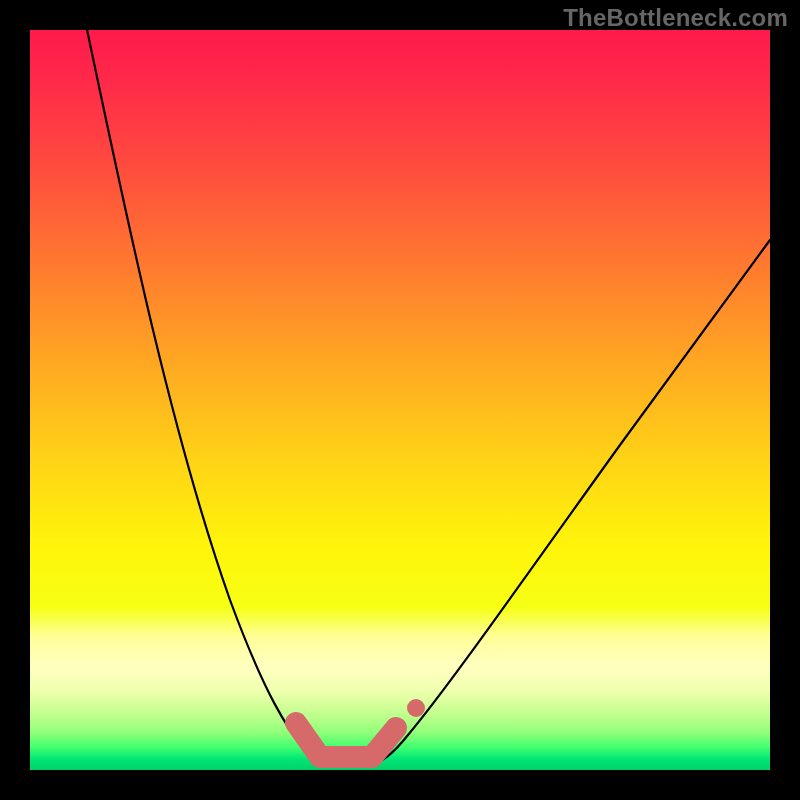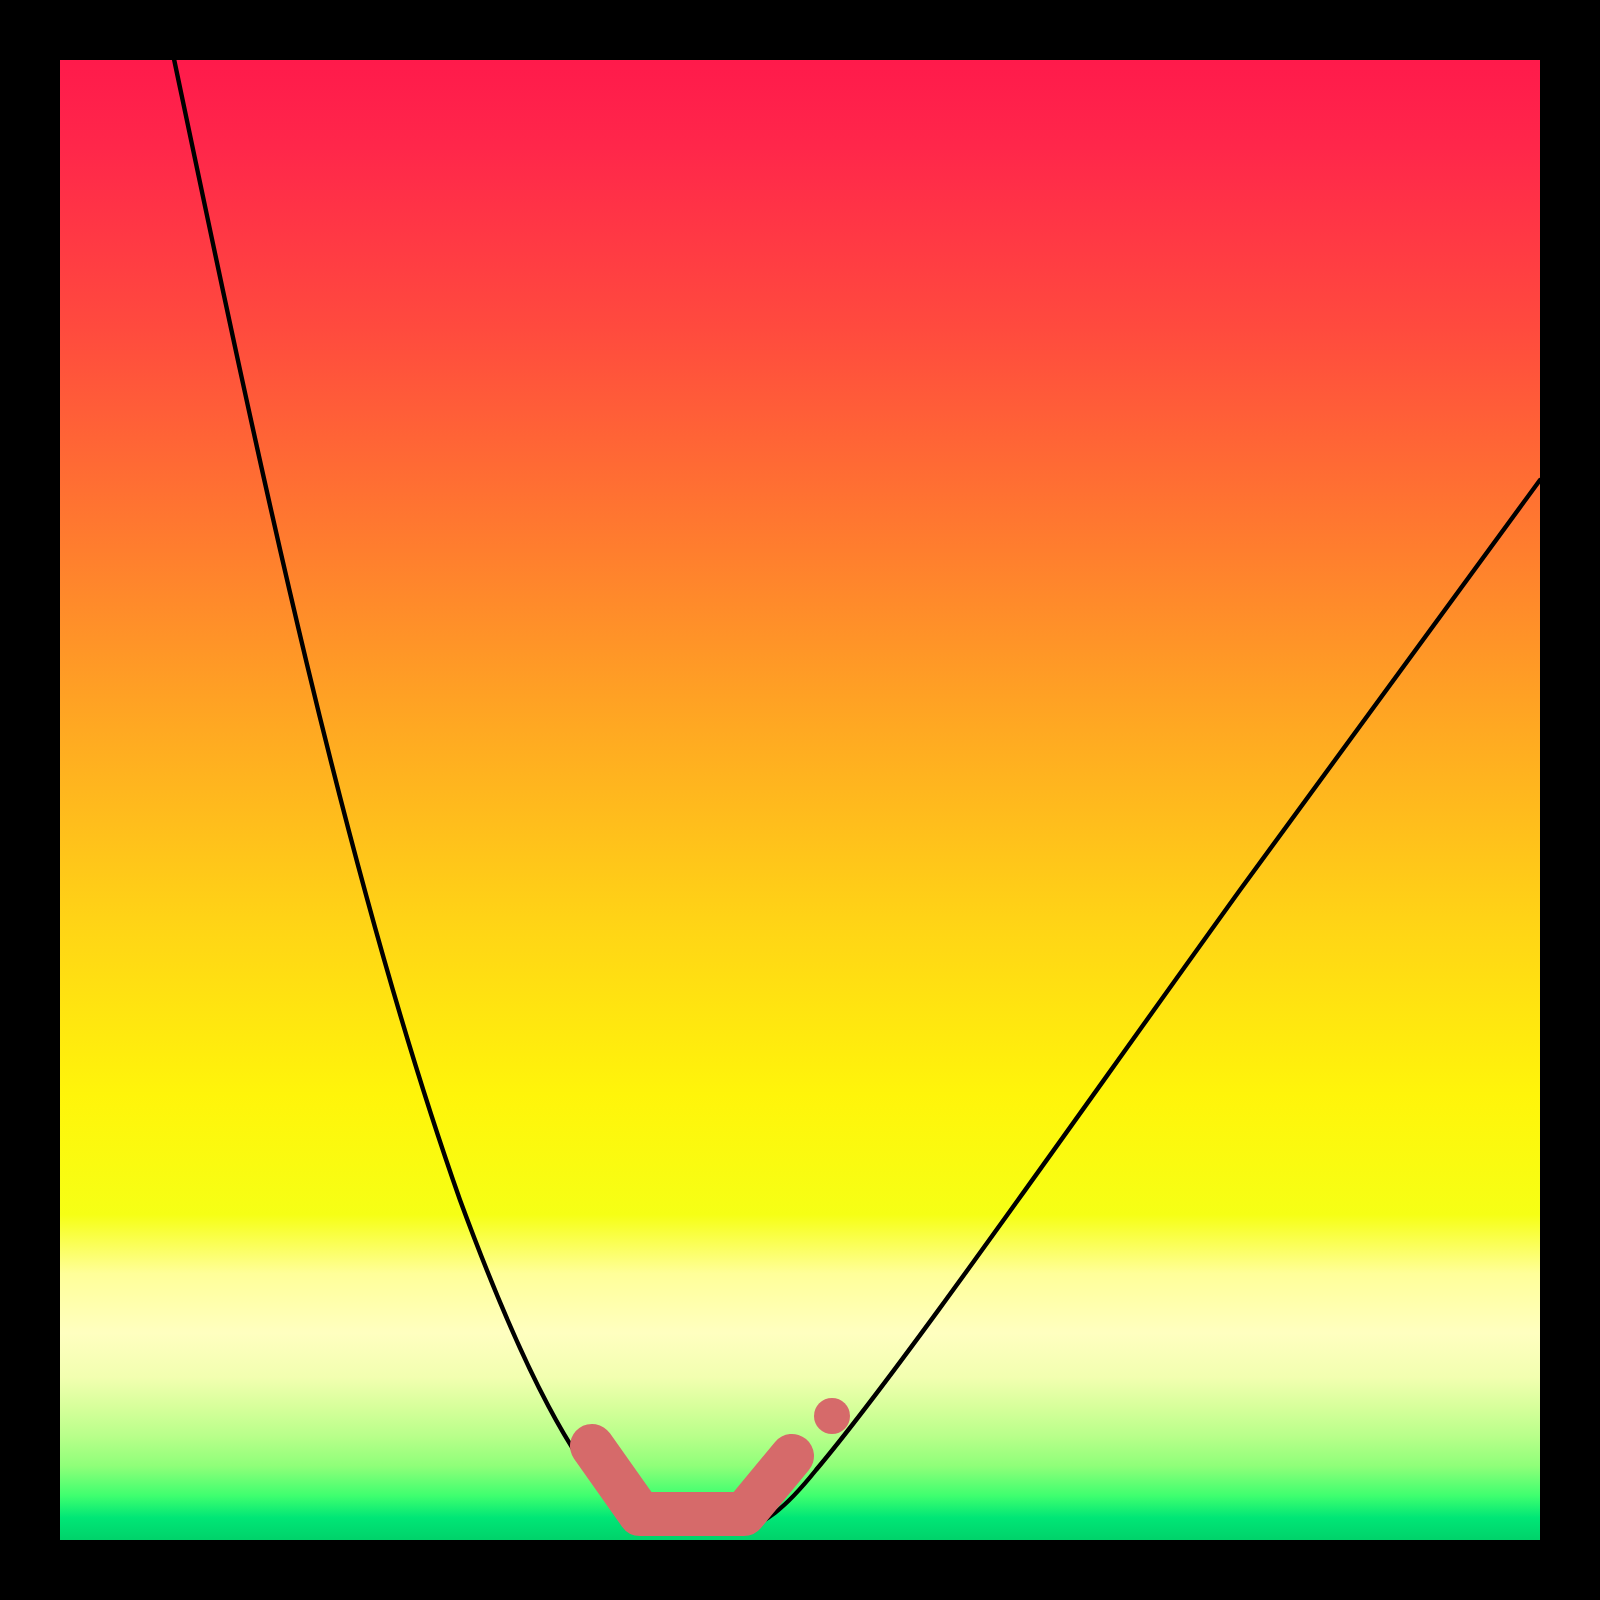--- a/index.html
+++ b/index.html
@@ -68,20 +68,21 @@
     stroke-linecap: round;
     stroke-linejoin: round;
   }
   .marker-dot {
     fill: #d66a6a;
   }
 </style>
 </head>
 <body>
 <div class="frame">
+  <div class="watermark">TheBottleneck.com</div>
   <div class="plot">
     <svg viewBox="0 0 740 740">
 
       <path class="curve" d="M 55 -10
            C 95 180, 140 400, 200 570
            C 235 665, 258 700, 275 720
            C 282 728, 288 732, 296 735"></path>
 
       <path class="curve" d="M 340 735
            C 352 732, 362 725, 378 705

